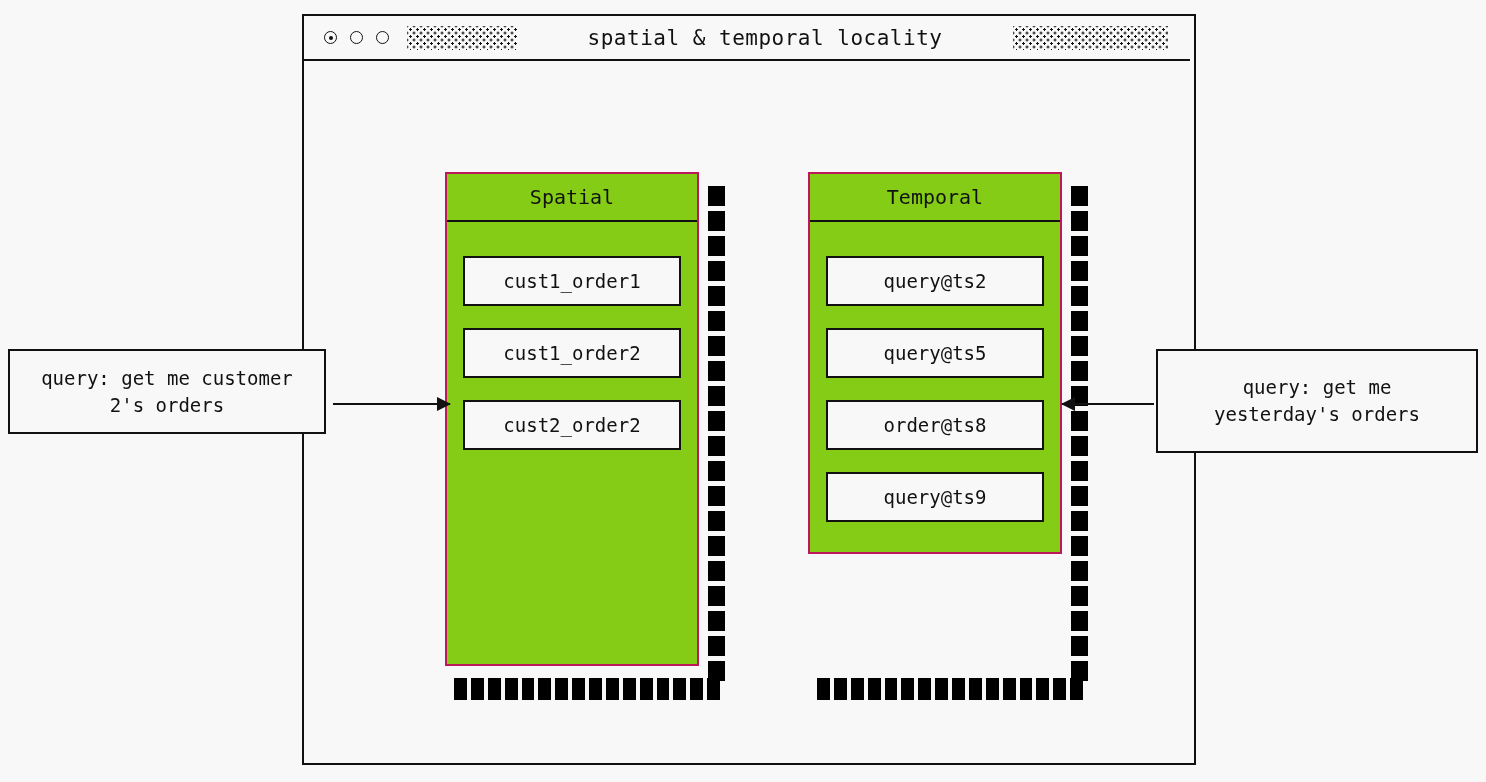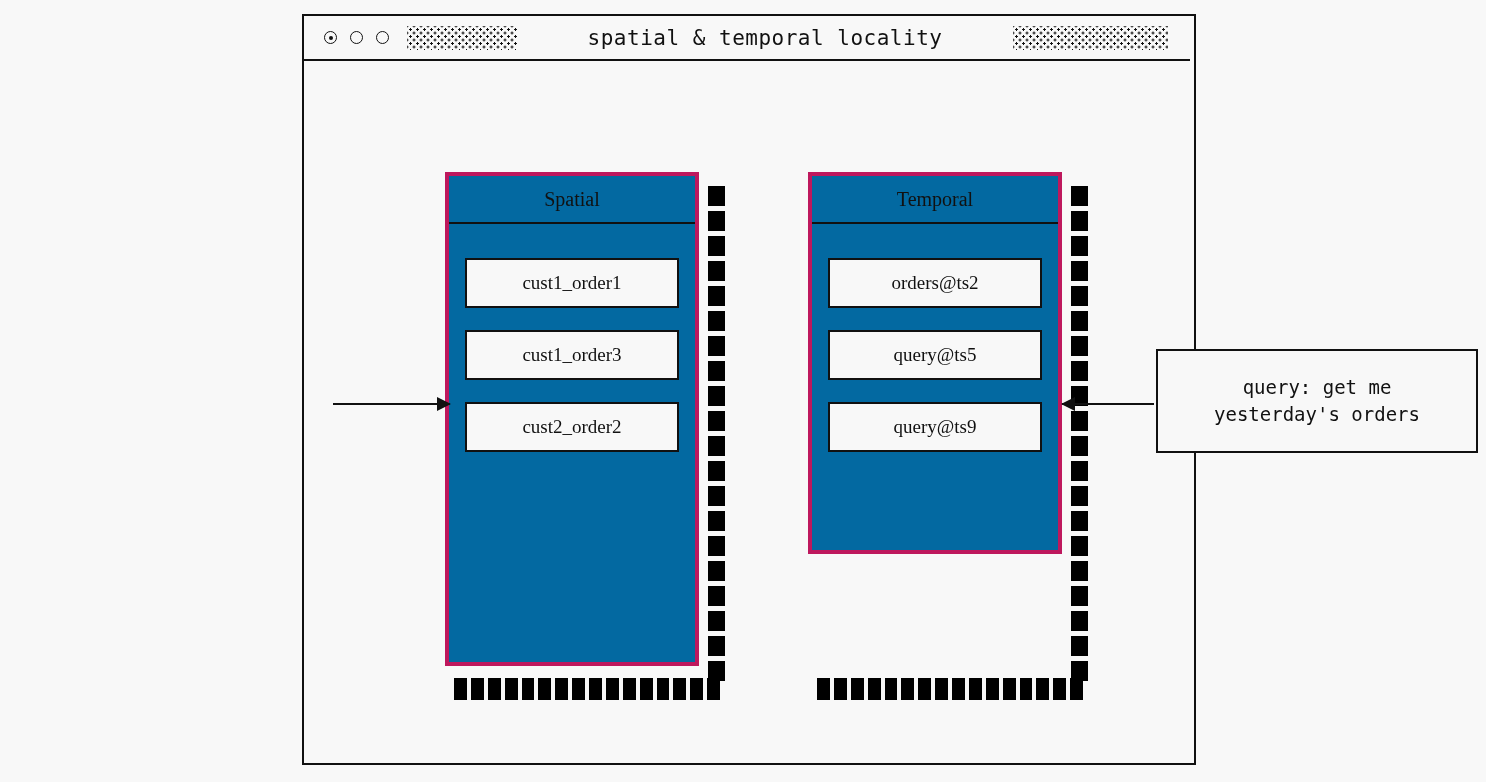--- a/index.html
+++ b/index.html
@@ -88,24 +88,23 @@
     flex: 1;
     text-align: center;
     font-size: 21px;
     letter-spacing: 0.5px;
     white-space: nowrap;
   }
 
   
   .panel {
     position: absolute;
-    border: 4px solid #be185d;
-    background: #0369a1;
-    box-sizing: border-box;
-    font-family: Liberation Serif, serif;
+    border: 2px solid #be185d;
+    background: #84cc16;
+    box-sizing: border-box;
   }
   #panel-spatial { left: 141px; top: 156px; width: 254px; height: 494px; }
   #panel-temporal { left: 504px; top: 156px; width: 254px; height: 382px; }
 
   .panel-header {
     height: 48px;
     border-bottom: 2px solid #111111;
     display: flex;
     align-items: center;
     justify-content: center;
@@ -298,34 +297,37 @@
         <i></i>
         <i></i>
         <i></i>
         <i></i>
     </div>
 
     <div class="panel" id="panel-spatial">
       <div class="panel-header">Spatial</div>
       <div class="panel-body">
         <div class="cell">cust1_order1</div>
-        <div class="cell">cust1_order3</div>
+        <div class="cell">cust1_order2</div>
         <div class="cell">cust2_order2</div>
       </div>
     </div>
 
     <div class="panel" id="panel-temporal">
       <div class="panel-header">Temporal</div>
       <div class="panel-body">
-        <div class="cell">orders@ts2</div>
+        <div class="cell">query@ts2</div>
         <div class="cell">query@ts5</div>
+        <div class="cell">order@ts8</div>
         <div class="cell">query@ts9</div>
       </div>
     </div>
   </div>
 
+  <div class="query-box" id="query-left">query: get me customer
+2's orders</div>
   <div class="arrow" id="arrow-left-to-spatial"></div>
 
   <div class="query-box" id="query-right">query: get me
 yesterday's orders</div>
   <div class="arrow" id="arrow-right-to-temporal"></div>
 
 </div>
 
 </body></html>

